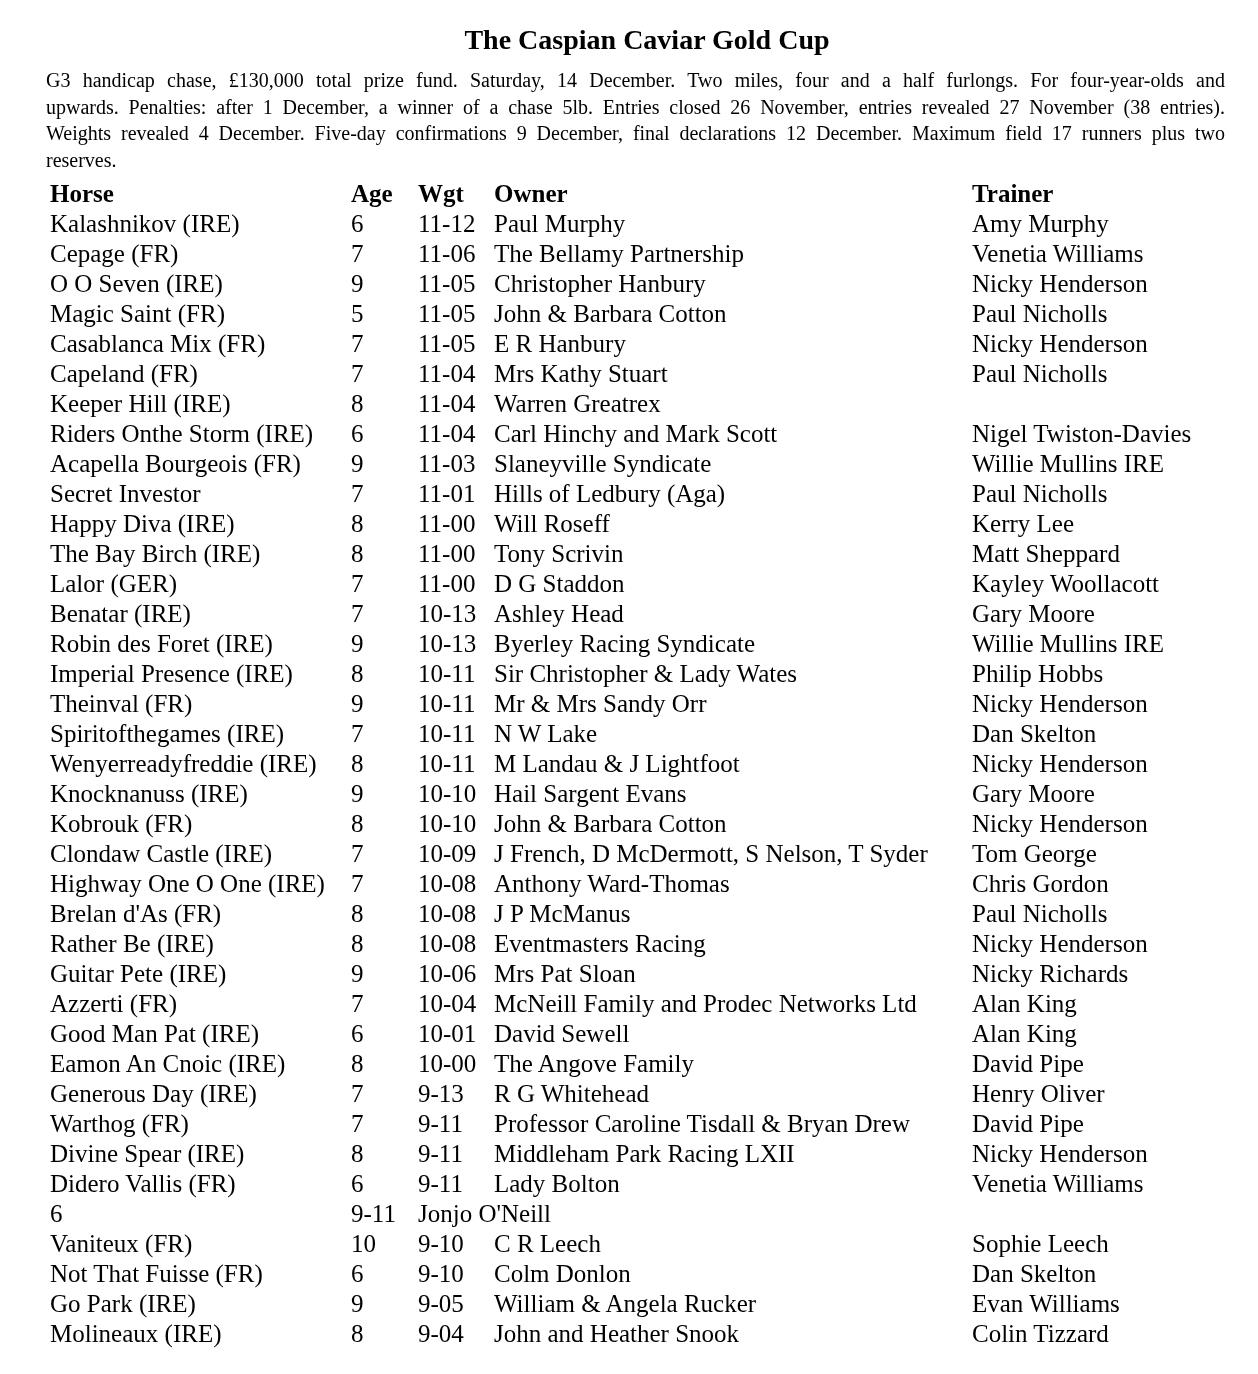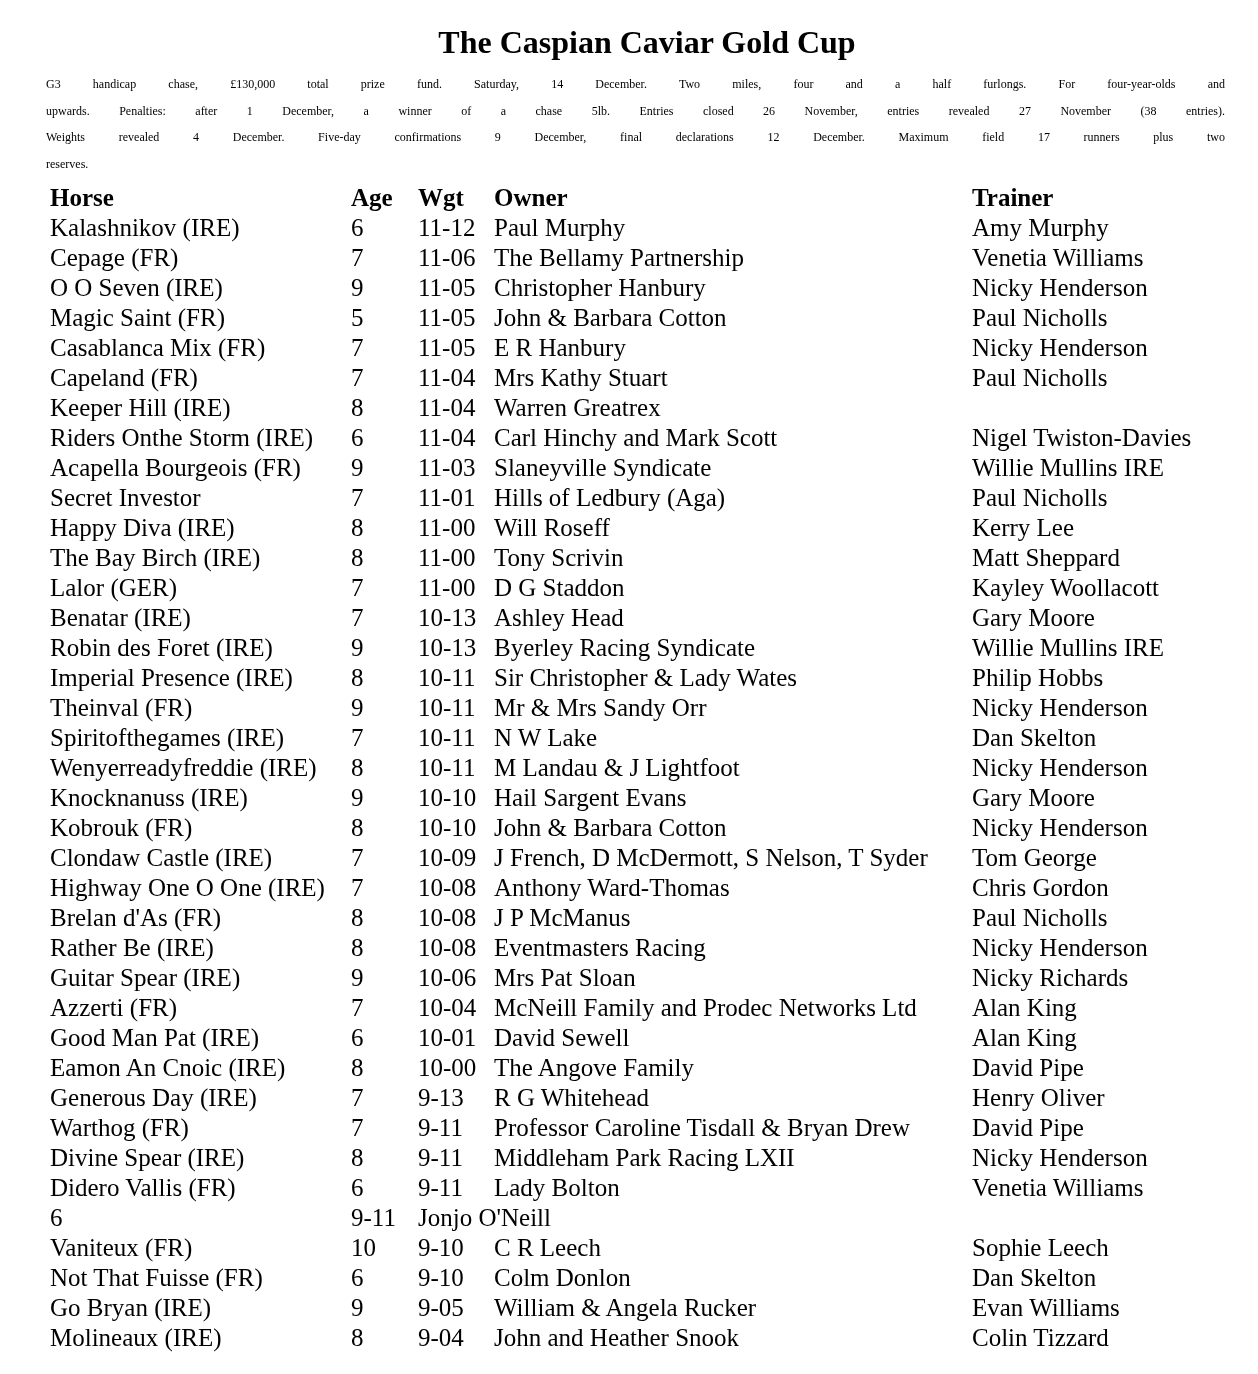--- a/index.html
+++ b/index.html
@@ -13,28 +13,28 @@
     background: #ffffff;
     color: #000000;
     font-family: "Liberation Serif", "DejaVu Serif", serif;
     overflow: hidden;
     box-sizing: border-box;
   }
   .title {
     margin: 0;
     padding-top: 26px;
     text-align: center;
-    font-size: 32px;
+    font-size: 28px;
     font-weight: bold;
     line-height: 1;
     padding-left: 36px;
   }
   .intro {
     margin: 13px 33px 0 46px;
-    font-size: 12px;
+    font-size: 20px;
     line-height: 26.5px;
   }
   .intro-line {
     text-align: justify;
     text-align-last: justify;
     text-justify: inter-word;
     white-space: nowrap;
   }
   .intro-line.last {
     text-align-last: left;
@@ -273,21 +273,21 @@
 
   <div class="trow">
     <span class="cell">Rather Be (IRE)</span>
     <span class="cell">8</span>
     <span class="cell">10-08</span>
     <span class="cell">Eventmasters Racing</span>
     <span class="cell">Nicky Henderson</span>
   </div>
 
   <div class="trow">
-    <span class="cell">Guitar Spear (IRE)</span>
+    <span class="cell">Guitar Pete (IRE)</span>
     <span class="cell">9</span>
     <span class="cell">10-06</span>
     <span class="cell">Mrs Pat Sloan</span>
     <span class="cell">Nicky Richards</span>
   </div>
 
   <div class="trow">
     <span class="cell">Azzerti (FR)</span>
     <span class="cell">7</span>
     <span class="cell">10-04</span>
@@ -359,21 +359,21 @@
 
   <div class="trow">
     <span class="cell">Not That Fuisse (FR)</span>
     <span class="cell">6</span>
     <span class="cell">9-10</span>
     <span class="cell">Colm Donlon</span>
     <span class="cell">Dan Skelton</span>
   </div>
 
   <div class="trow">
-    <span class="cell">Go Bryan (IRE)</span>
+    <span class="cell">Go Park (IRE)</span>
     <span class="cell">9</span>
     <span class="cell">9-05</span>
     <span class="cell">William &amp; Angela Rucker</span>
     <span class="cell">Evan Williams</span>
   </div>
 
   <div class="trow">
     <span class="cell">Molineaux (IRE)</span>
     <span class="cell">8</span>
     <span class="cell">9-04</span>

